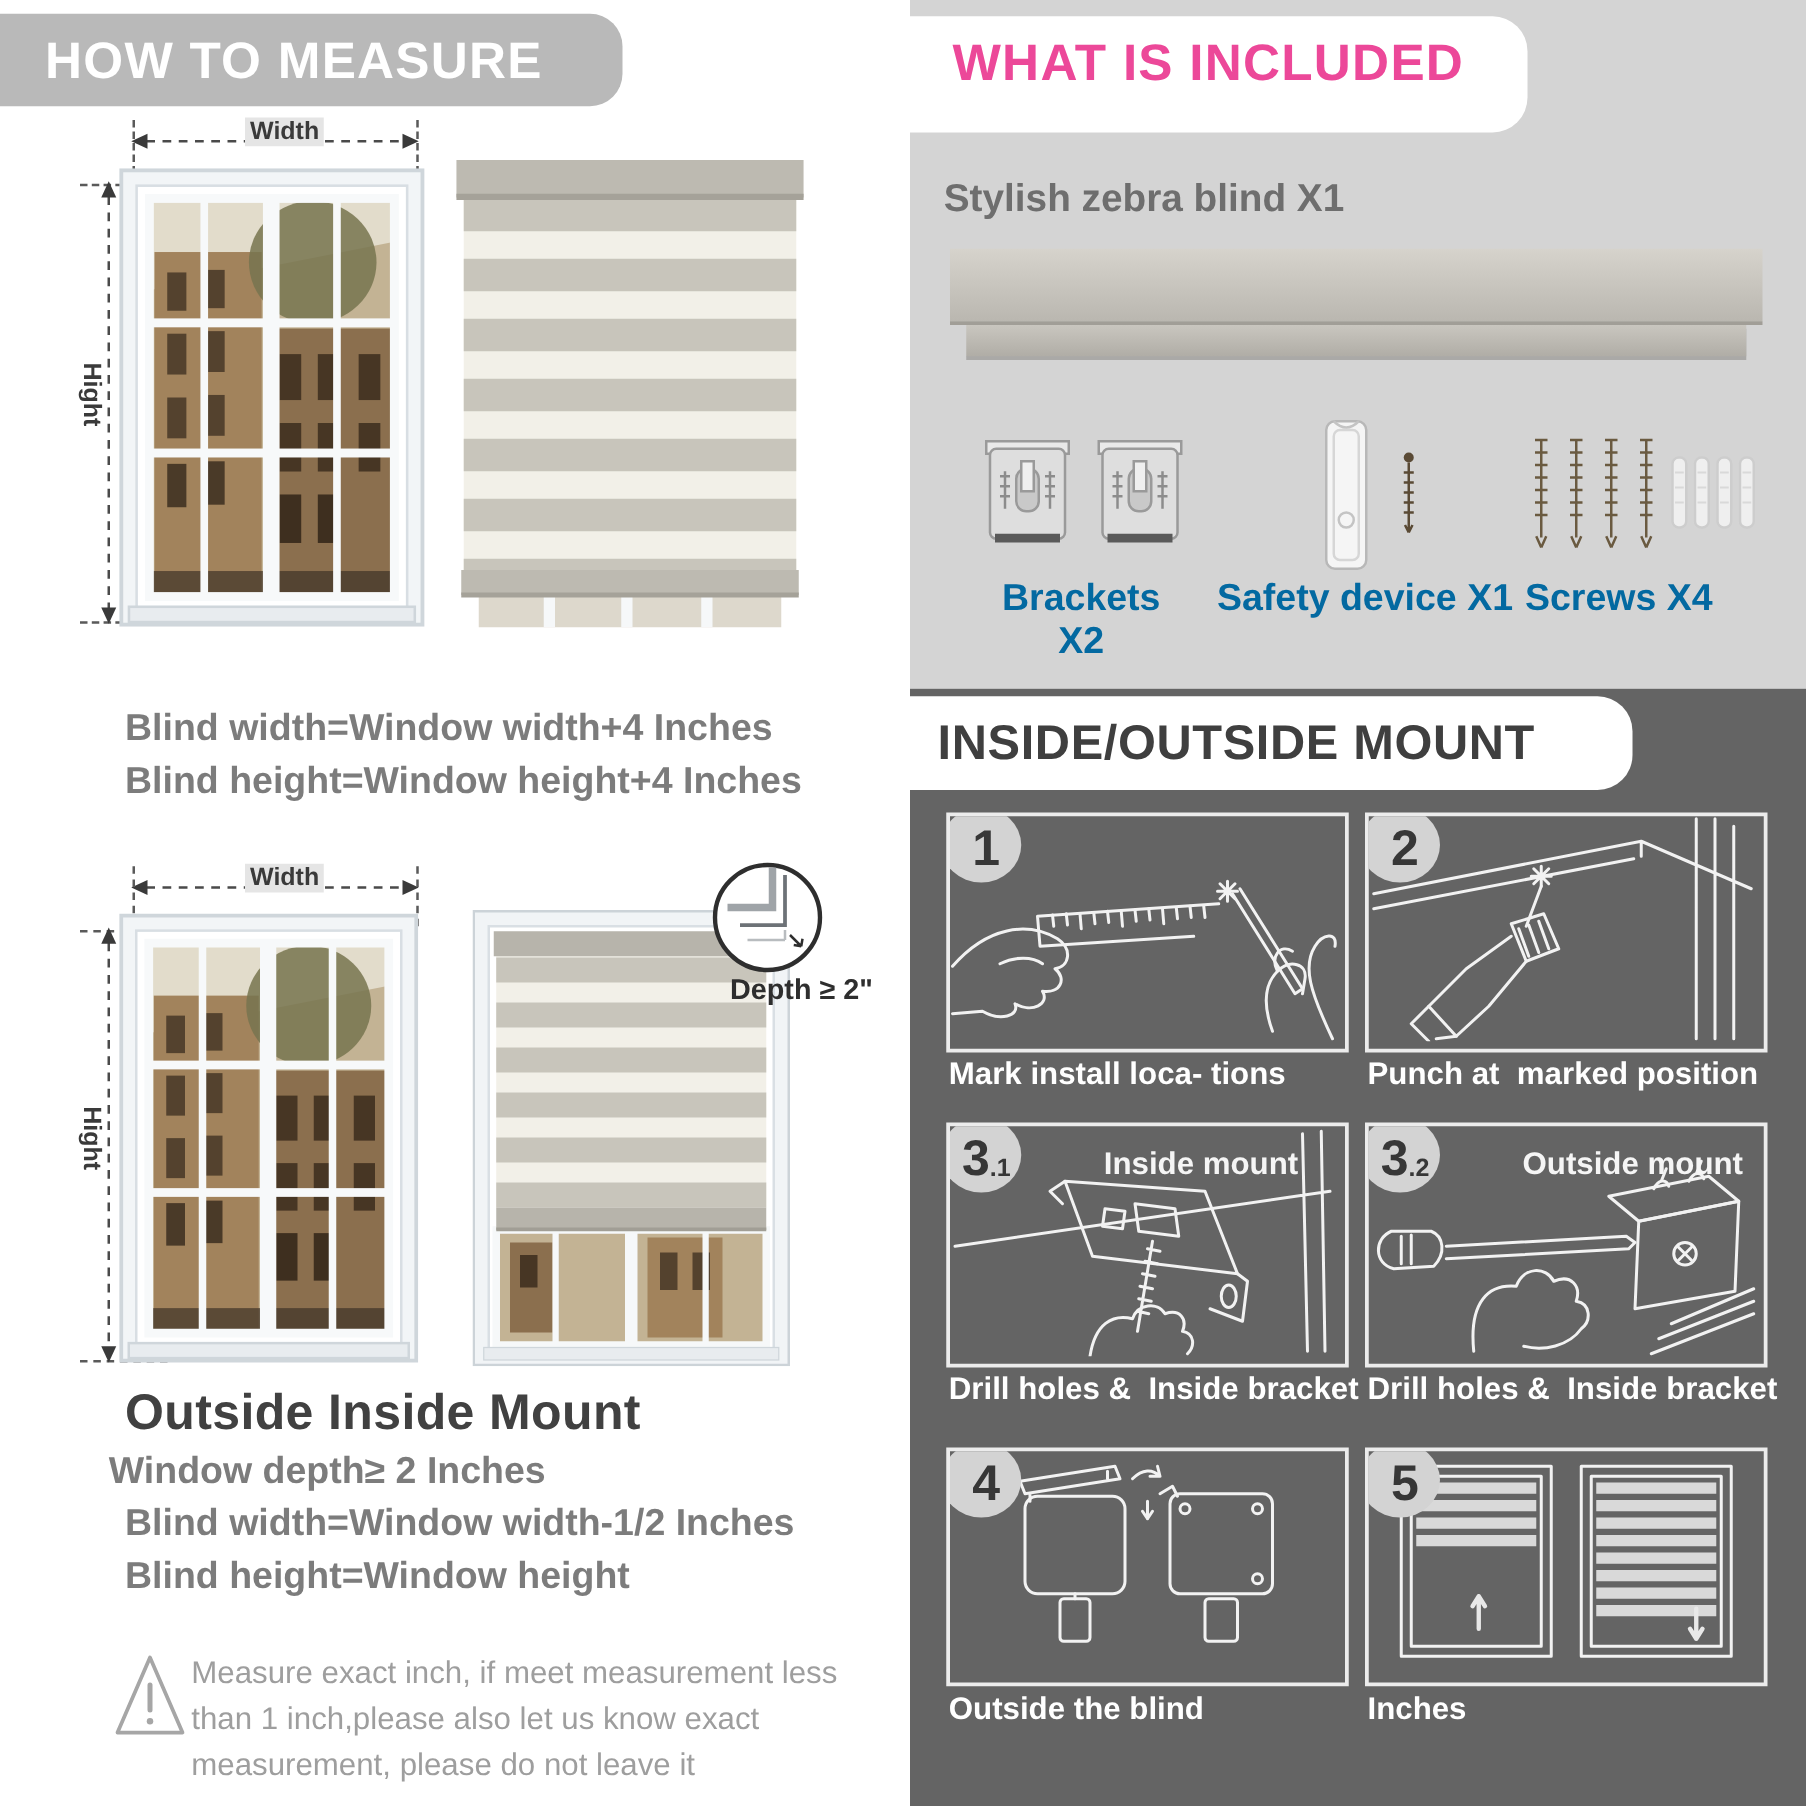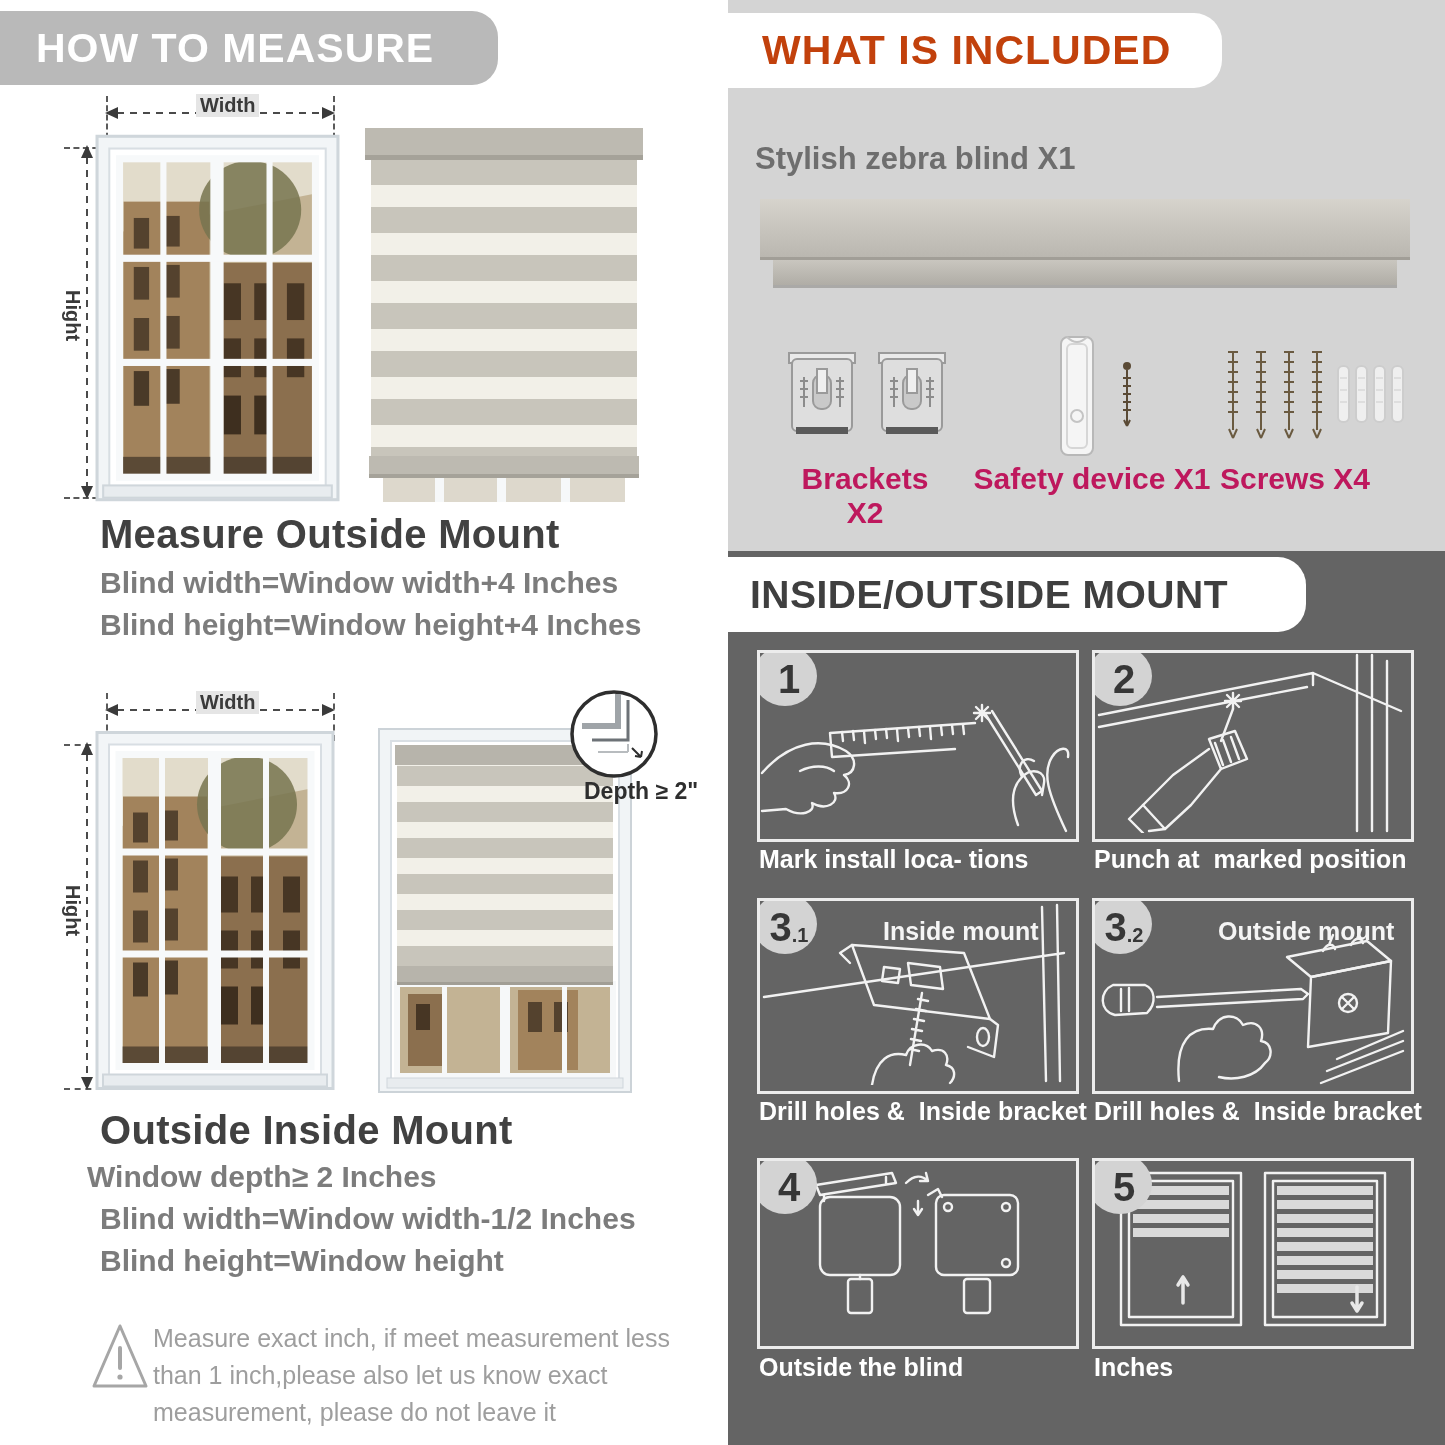--- a/index.html
+++ b/index.html
@@ -13,26 +13,26 @@
   .measure-line{font-size:30px;font-weight:bold;color:#7c7c7c;}
   .dim-label{font-size:20px;font-weight:bold;color:#3a3a3a;background:#e5e5e5;padding:0 4px;}
   .depth-label{font-size:23px;font-weight:bold;color:#2e2e2e;}
   .warn-text{font-size:25px;color:#9e9e9e;line-height:37px;width:520px;}
   .vguide{border-left:2px dashed #5a5a5a;width:0;}
   .hguide{border-top:2px dashed #5a5a5a;height:0;}
   .vlabel{transform:rotate(90deg);transform-origin:left top;font-size:20px;font-weight:bold;color:#3a3a3a;}
   
   .panel-light{left:728px;top:0;width:717px;height:551px;background:#d4d4d4;}
   .panel-dark{left:728px;top:551px;width:717px;height:894px;background:#646464;}
-  .hdr-included{left:728px;top:13px;width:460px;height:75px;background:#ffffff;border-radius:0 28px 28px 0;
-                color:#c2410c;font-size:41px;font-weight:bold;line-height:75px;padding-left:34px;letter-spacing:1px;}
+  .hdr-included{left:728px;top:13px;width:460px;height:93px;background:#ffffff;border-radius:0 28px 28px 0;
+                color:#ec4899;font-size:41px;font-weight:bold;line-height:75px;padding-left:34px;letter-spacing:1px;}
   .hdr-mount{left:716px;top:557px;width:556px;height:75px;background:#ffffff;border-radius:0 28px 28px 0;
              color:#3f3f3f;font-size:39px;font-weight:bold;line-height:75px;padding-left:34px;letter-spacing:.5px;}
   .product-label{left:755px;top:141px;width:717px;text-align:left;font-size:31px;font-weight:bold;color:#6e6e6e;}
-  .comp-label{font-size:30px;font-weight:bold;color:#be185d;text-align:center;}
+  .comp-label{font-size:30px;font-weight:bold;color:#0369a1;text-align:center;}
   .headrail-top{left:760px;top:199px;width:650px;height:58px;background:linear-gradient(#d6d3cc,#bab7b0);
                 border-bottom:3px solid #a19e97;}
   .headrail-lip{left:773px;top:260px;width:624px;height:25px;background:linear-gradient(#c9c6bf,#b0ada6);
                 box-shadow:0 3px 0 rgba(120,118,112,.45);}
   
   .step-panel{position:absolute;border:3px solid #ececec;overflow:hidden;}
   .badge{position:absolute;left:-7px;top:-7px;width:64px;height:60px;background:#d3d3d3;border-radius:50%;
          color:#373737;font-weight:bold;font-size:40px;display:flex;align-items:center;justify-content:center;
          padding:6px 0 0 8px;box-sizing:border-box;}
   .badge .sub{font-size:20px;margin-top:16px;}
@@ -117,21 +117,20 @@
       <rect x="6" y="181" width="266" height="26" fill="#c8c5bb"></rect>
     <rect x="6" y="229" width="266" height="26" fill="#c8c5bb"></rect>
       <rect x="6" y="277" width="266" height="26" fill="#c8c5bb"></rect>
     <rect x="6" y="325" width="266" height="9" fill="#c8c5bb"></rect>
     <rect x="0" y="6" width="278" height="30" fill="#bdbab1"></rect>
     <rect x="0" y="33" width="278" height="5" fill="#a5a299"></rect>
     <rect x="4" y="334" width="270" height="20" fill="#bdbab1"></rect>
     <rect x="4" y="352" width="270" height="4" fill="#a5a299"></rect>
   </svg>
 
-  <div class="abs measure-heading" style="left:100px;top:512px">Measure Outside Mount</div>
   <div class="abs measure-line" style="left:100px;top:566px">Blind width=Window width+4 Inches</div>
   <div class="abs measure-line" style="left:100px;top:608px">Blind height=Window height+4 Inches</div>
 
   <svg class="abs" style="left:103px;top:701px" width="234" height="18">
     <path d="M14 9 H220" stroke="#4a4a4a" stroke-width="2" stroke-dasharray="7 6" fill="none"></path>
     <path d="M2 9 l13 -6 v12 Z" fill="#3a3a3a"></path>
       <path d="M232 9 l-13 -6 v12 Z" fill="#3a3a3a"></path>
   </svg>
   <div class="abs dim-label" style="left:196px;top:691px">Width</div>
   <div class="abs vguide" style="left:106px;top:693px;height:48px"></div>

